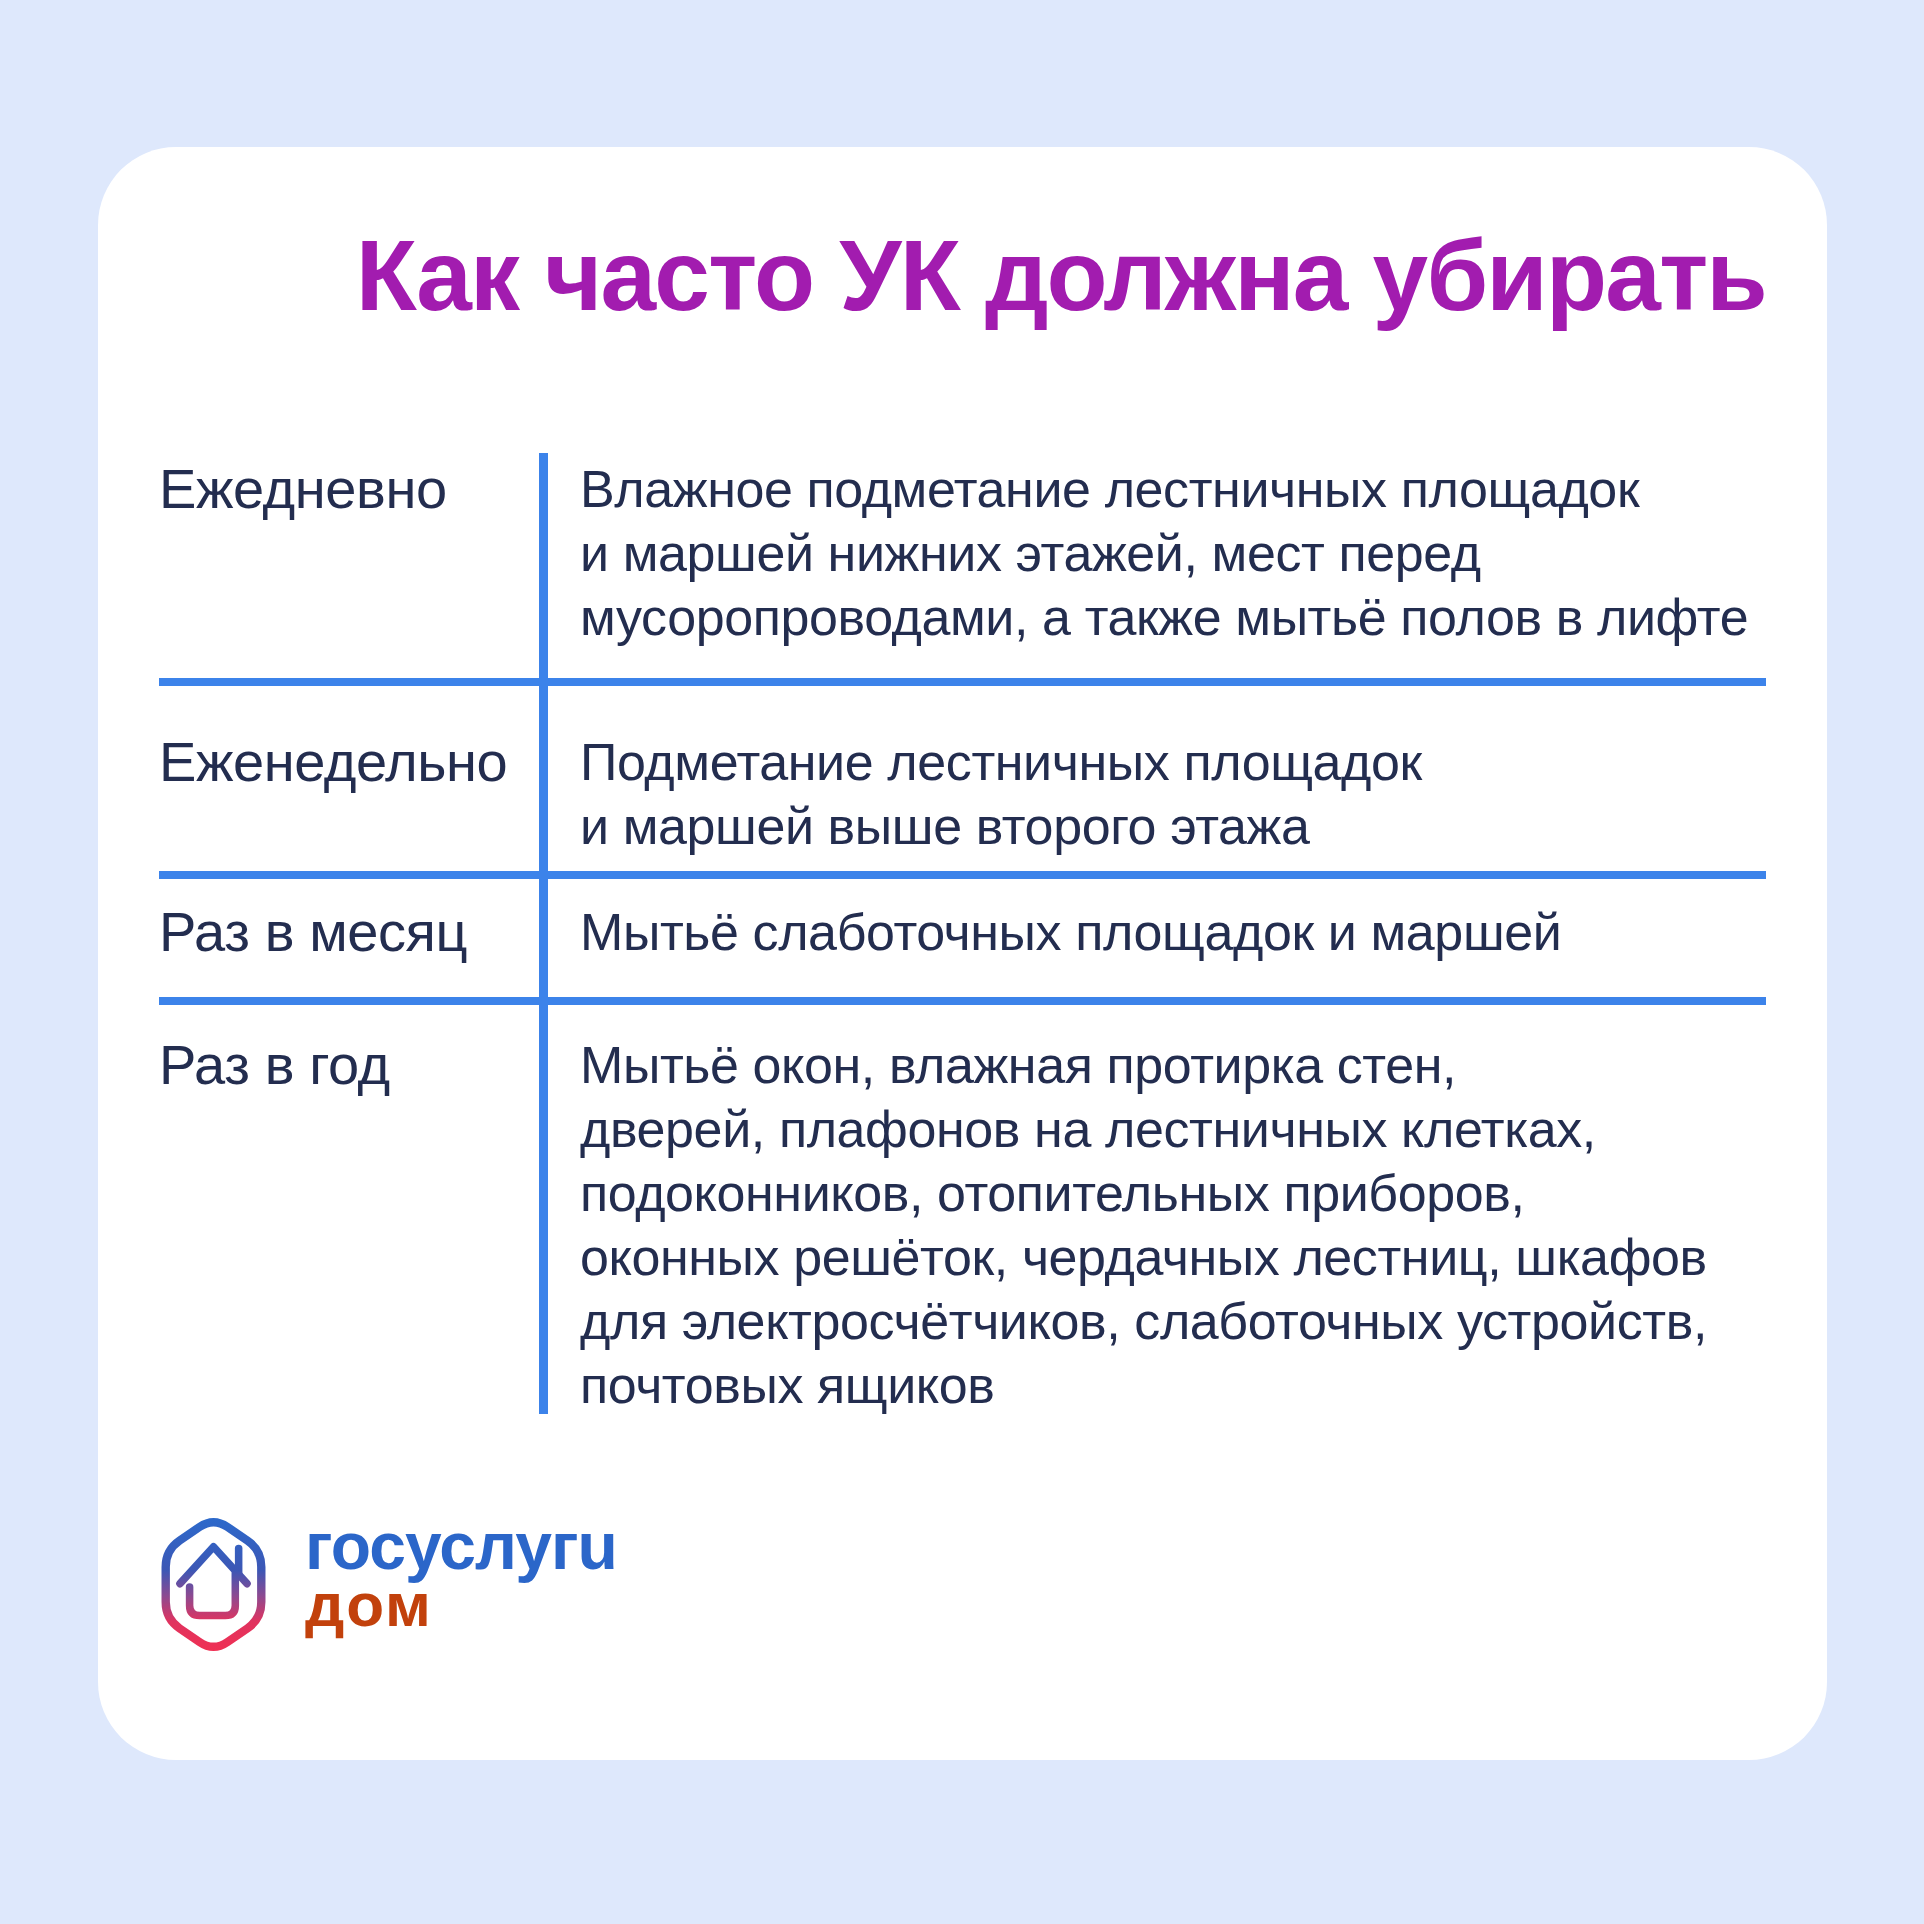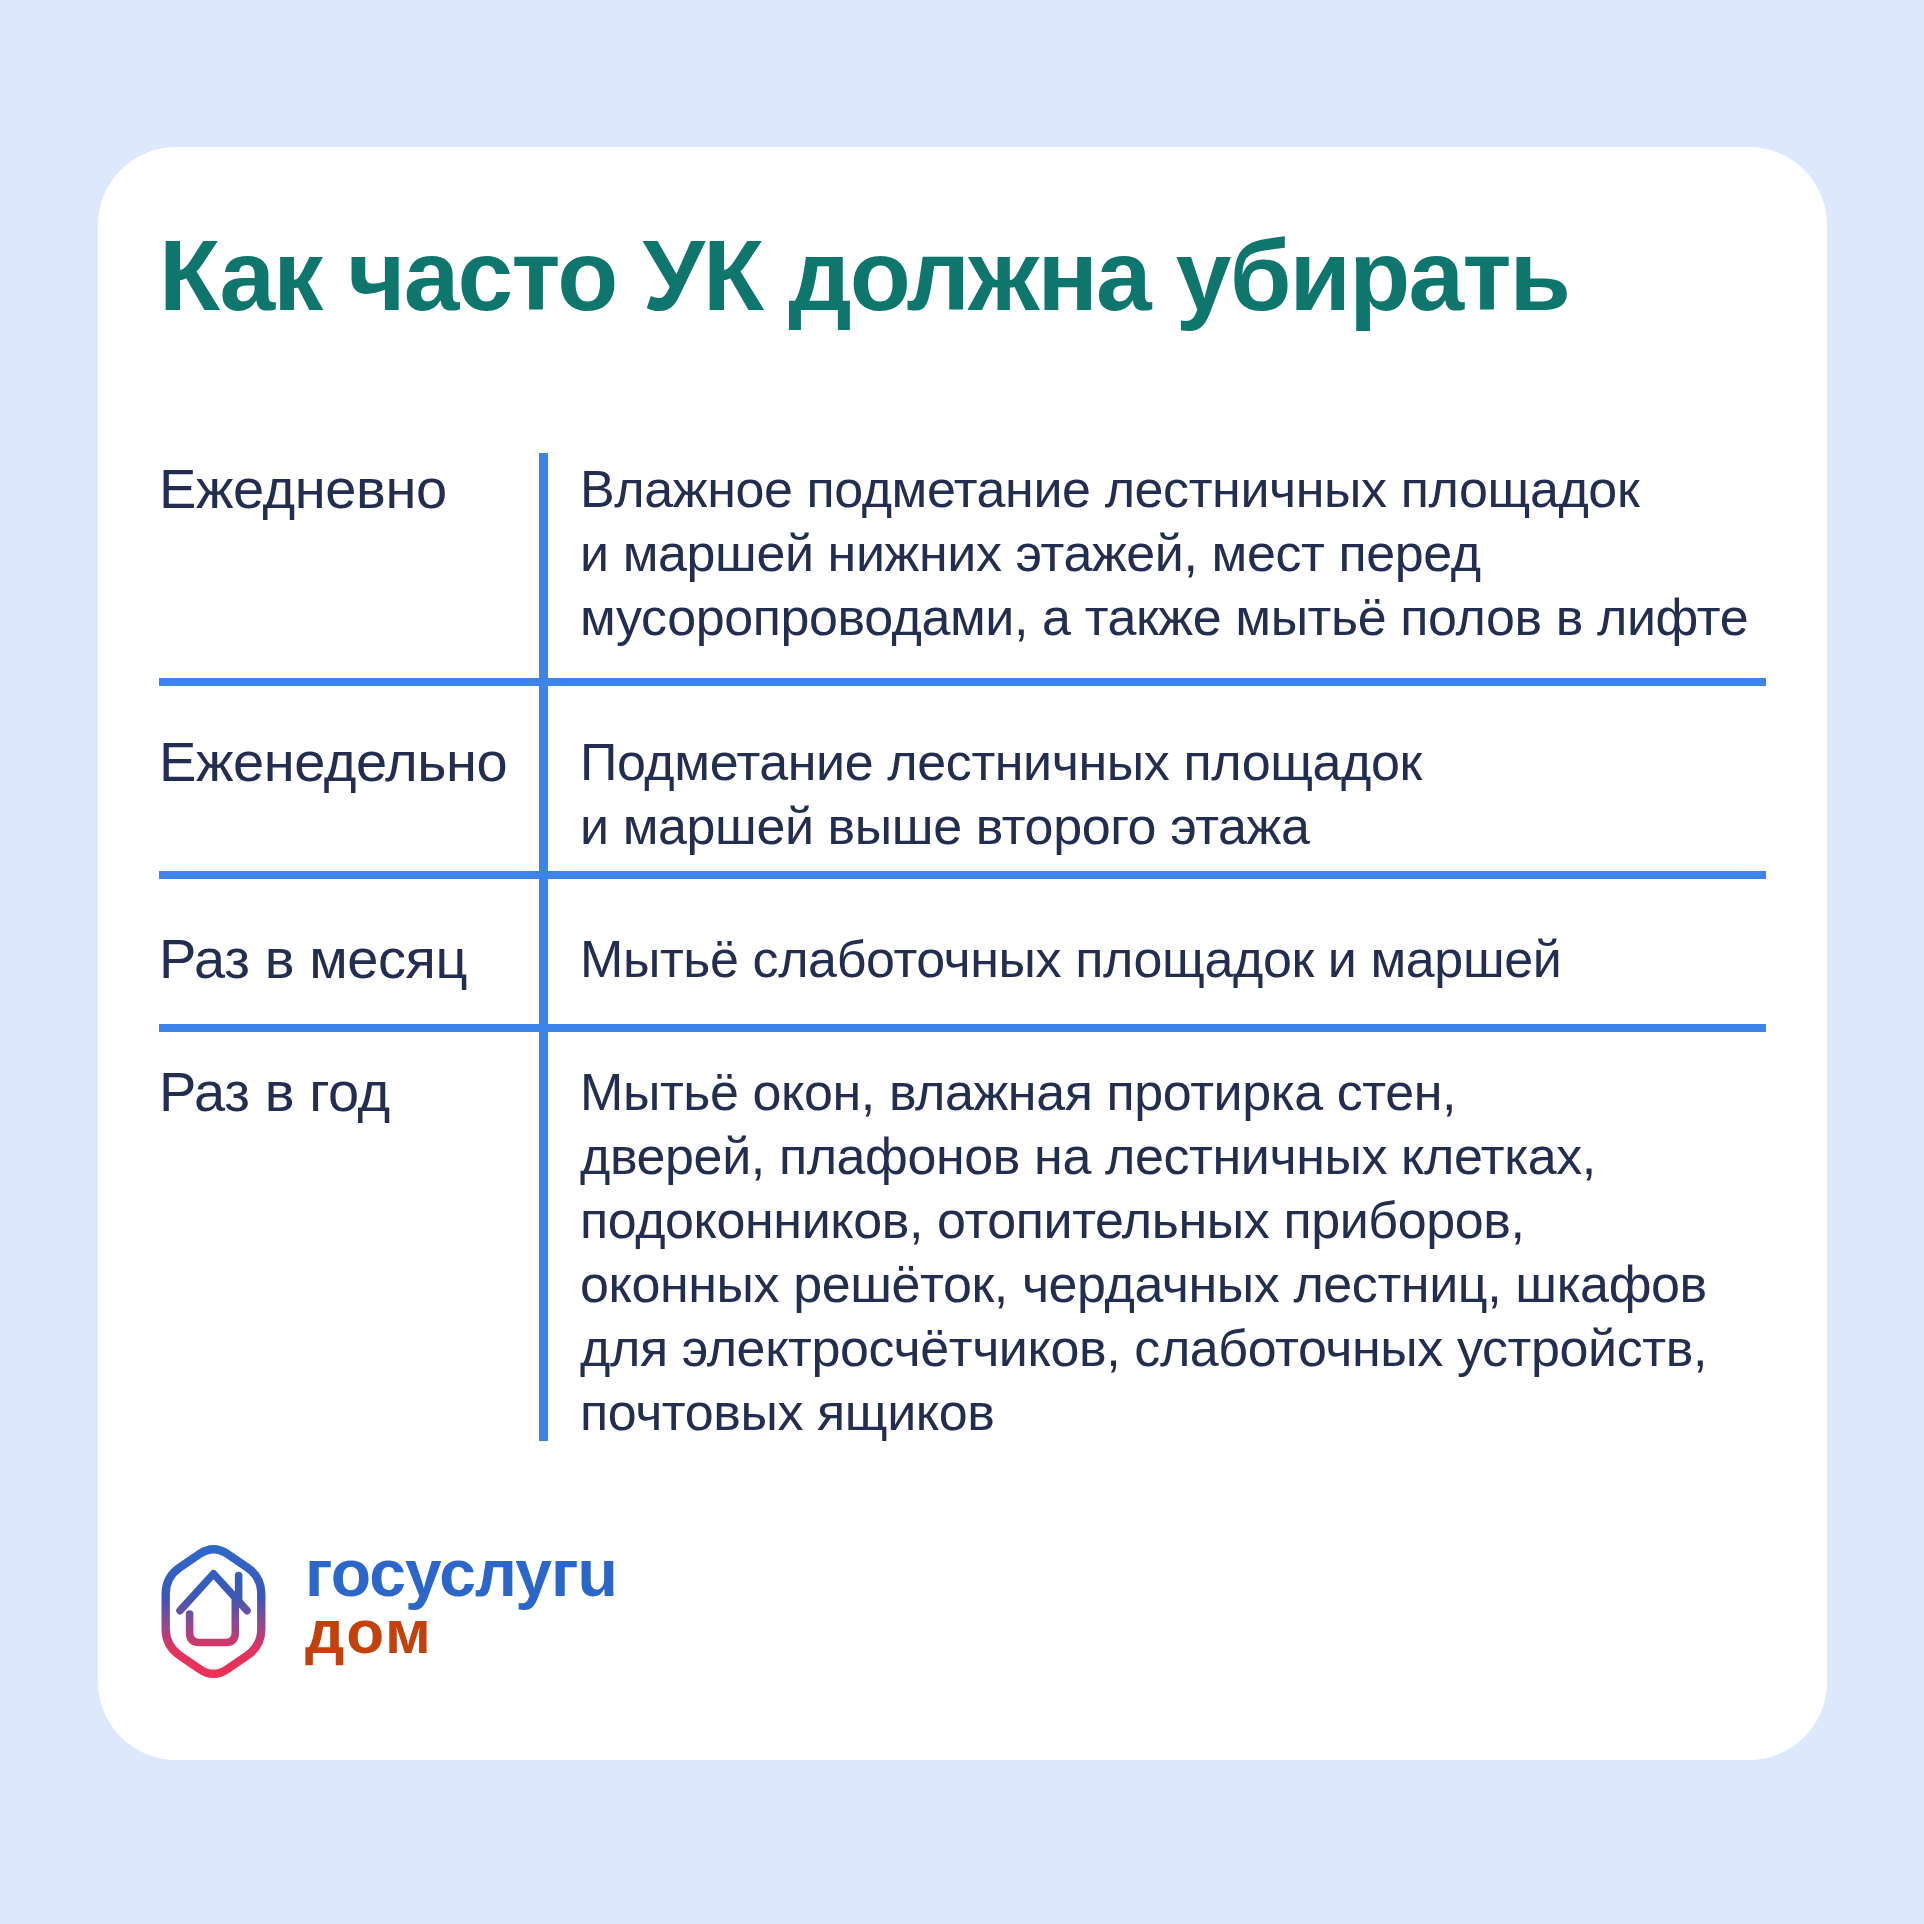--- a/index.html
+++ b/index.html
@@ -26,22 +26,23 @@
     box-sizing: border-box;
     padding: 0 61px;
   }
   .title {
     margin: 0;
     margin-top: 64px;
     font-size: 100px;
     line-height: 1.28;
     font-weight: bold;
     letter-spacing: -1.8px;
-    color: #0f766e;
+    color: #a21caf;
     white-space: nowrap;
+    text-align: right;
   }
   .freq-table {
     position: relative;
     margin-top: 114px;
   }
   
   .vline {
     position: absolute;
     left: 380px;
     top: 0;
@@ -52,21 +53,21 @@
   .hline {
     height: 8px;
     background: #3c83ea;
   }
   .row {
     display: flex;
     align-items: flex-start;
   }
   .row-1 { padding-top: 3.6px;  padding-bottom: 29px; }
   .row-2 { padding-top: 44px; padding-bottom: 13.4px; }
-  .row-3 { padding-top: 48px; padding-bottom: 33px; }
+  .row-3 { padding-top: 21px; padding-bottom: 33px; }
   .row-4 { padding-top: 28.5px; padding-bottom: 0; }
   .freq {
     flex: 0 0 380px;
     font-size: 56px;
     line-height: 64px;
     letter-spacing: -0.4px;
   }
   .desc {
     margin-left: 41px;
     font-size: 52px;

